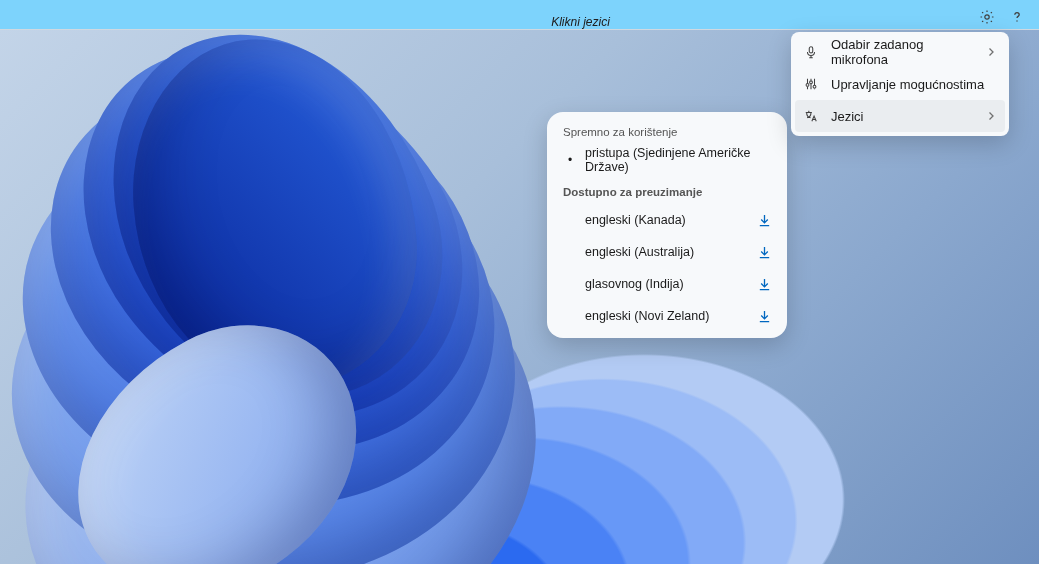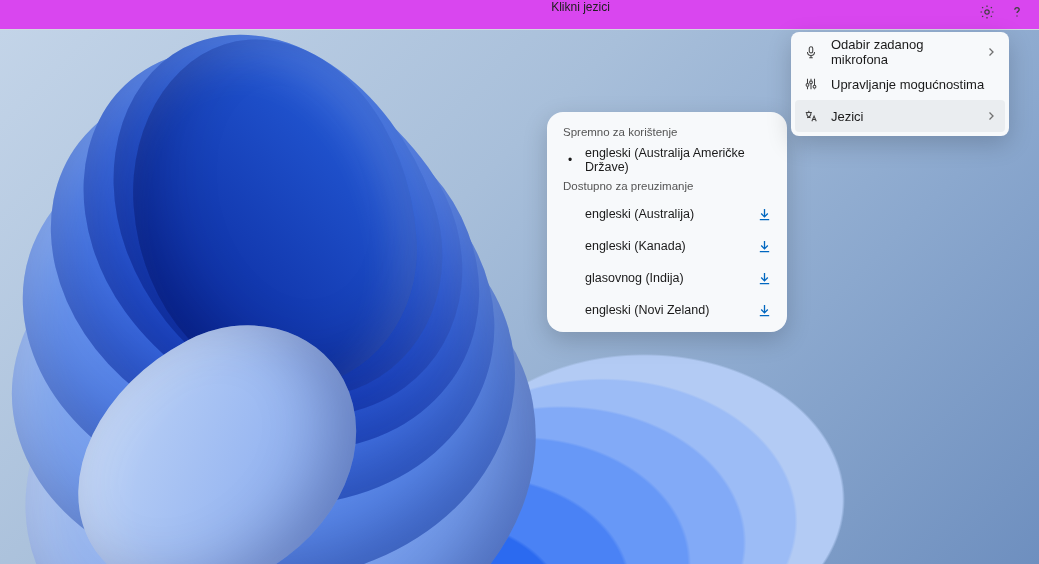--- a/index.html
+++ b/index.html
@@ -8,26 +8,27 @@
       height: 564px;
       font-family: "Segoe UI", -apple-system, sans-serif;
       overflow: hidden;
       position: relative;
       background: #000;
     }
     .topbar {
       position: absolute;
       top: 0; left: 0; right: 0;
       height: 30px;
-      background: #d946ef;
-      display: flex;
-      align-items: flex-start;
+      background: #7dd3fc;
+      display: flex;
+      align-items: flex-end;
       padding: 0 8px;
       z-index: 10;
       border-bottom: 1px solid #d0d8e0;
+      font-style: italic;
     }
     .topbar-title {
       flex: 1;
       text-align: center;
       font-size: 12px;
       color: #202020;
       padding-left: 180px;
     }
     .topbar-actions {
       display: flex;
@@ -237,44 +238,44 @@
           <path d="M3.5 1.5L7 5l-3.5 3.5"></path>
         </svg>
     </span>
   </div>
 </div>
 
 <div class="lang-panel">
   <div class="lang-section-header">Spremno za korištenje</div>
   <div class="lang-item">
     <span class="lang-bullet">•</span>
-    <span class="lang-label">engleski (Australija Američke Države)</span>
-  </div>
-  <div class="lang-section-header" style="">Dostupno za preuzimanje</div>
-
+    <span class="lang-label">pristupa (Sjedinjene Američke Države)</span>
+  </div>
+  <div class="lang-section-header" style="margin-top:6px;font-weight:bold;">Dostupno za preuzimanje</div>
+
+  <div class="lang-item">
+    <span class="spacer"></span>
+    <span class="lang-label">engleski (Kanada)</span>
+    <span class="lang-dl">
+      <svg width="15" height="15" viewBox="0 0 16 16" fill="none" stroke="currentColor" stroke-width="1.4">
+          <path d="M8 2v8M4.5 7L8 10.5 11.5 7M3 13.5h10"></path>
+        </svg>
+    </span>
+  </div>
   <div class="lang-item">
     <span class="spacer"></span>
     <span class="lang-label">engleski (Australija)</span>
     <span class="lang-dl">
       <svg width="15" height="15" viewBox="0 0 16 16" fill="none" stroke="currentColor" stroke-width="1.4">
           <path d="M8 2v8M4.5 7L8 10.5 11.5 7M3 13.5h10"></path>
         </svg>
     </span>
   </div>
   <div class="lang-item">
     <span class="spacer"></span>
-    <span class="lang-label">engleski (Kanada)</span>
-    <span class="lang-dl">
-      <svg width="15" height="15" viewBox="0 0 16 16" fill="none" stroke="currentColor" stroke-width="1.4">
-          <path d="M8 2v8M4.5 7L8 10.5 11.5 7M3 13.5h10"></path>
-        </svg>
-    </span>
-  </div>
-  <div class="lang-item">
-    <span class="spacer"></span>
     <span class="lang-label">glasovnog (Indija)</span>
     <span class="lang-dl">
       <svg width="15" height="15" viewBox="0 0 16 16" fill="none" stroke="currentColor" stroke-width="1.4">
           <path d="M8 2v8M4.5 7L8 10.5 11.5 7M3 13.5h10"></path>
         </svg>
     </span>
   </div>
   <div class="lang-item">
     <span class="spacer"></span>
     <span class="lang-label">engleski (Novi Zeland)</span>

